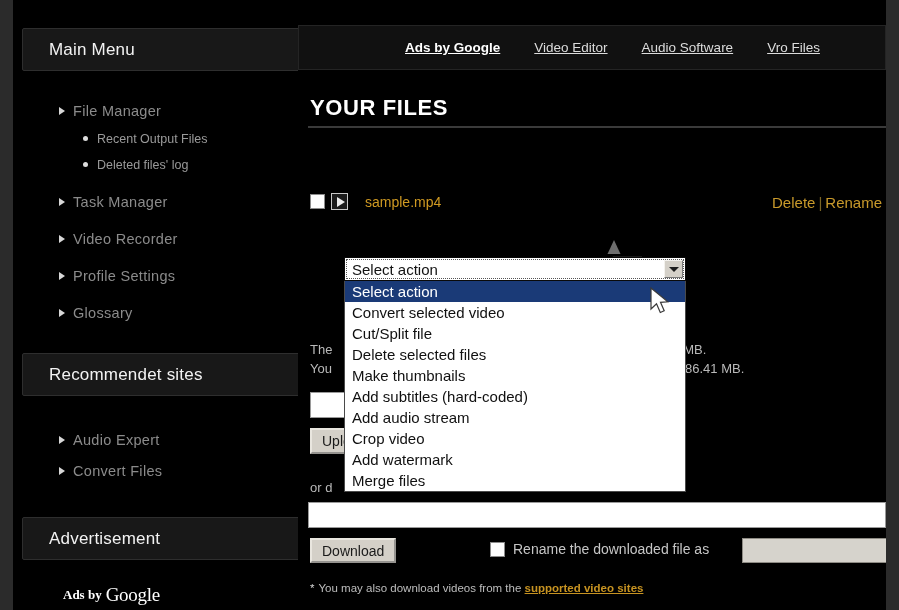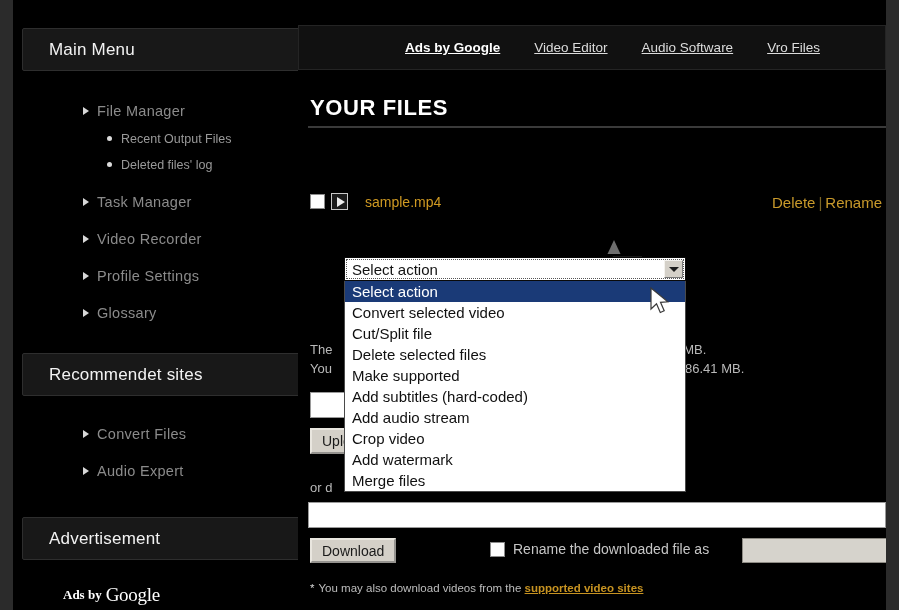--- a/index.html
+++ b/index.html
@@ -48,21 +48,21 @@
     letter-spacing: .2px;
     flex: 1;
     white-space: nowrap;
   }
   .caret-down {
     width: 0; height: 0;
     border-left: 8px solid transparent;
     border-right: 8px solid transparent;
     border-top: 9px solid #e8a725;
   }
-  .nav-list { position: absolute; left: 0; width: 283px; padding-left: 24px; }
+  .nav-list { position: absolute; left: 0; width: 283px; }
   .nav-item {
     display: flex; align-items: center;
     height: 31px;
     padding-left: 60px;
     color: #8b8b8b;
     font-size: 14.5px;
     letter-spacing: .3px;
     white-space: nowrap;
   }
   .nav-item .tri {
@@ -384,27 +384,27 @@
         <span>Glossary</span>
       </div>
     </div>
 
     <div class="panel-header" style="top:353px;">
       <span class="ph-title">Recommendet sites</span>
       <span class="caret-down"></span>
     </div>
 
     <div class="nav-list" style="top:418px;">
+      <div class="nav-item" style="margin-top:6px;">
+        <span class="tri"></span>
+        <span>Audio Expert</span>
+      </div>
       <div class="nav-item">
         <span class="tri"></span>
         <span>Convert Files</span>
-      </div>
-      <div class="nav-item" style="margin-top:6px;">
-        <span class="tri"></span>
-        <span>Audio Expert</span>
       </div>
     </div>
 
     <div class="panel-header" style="top:517px;">
       <span class="ph-title">Advertisement</span>
       <span class="caret-down"></span>
     </div>
 
     <div class="ads-by-google-logo">
       <span class="abg-small">Ads by</span><span class="abg-g">Google</span>
@@ -476,21 +476,21 @@
       <span class="sel-text">Select action</span>
       <span class="sel-arrow">
           <i></i>
         </span>
     </div>
     <ul id="option-list">
         <li class="selected">Select action</li>
         <li>Convert selected video</li>
         <li>Cut/Split file</li>
         <li>Delete selected files</li>
-        <li>Make supported</li>
+        <li>Make thumbnails</li>
         <li>Add subtitles (hard-coded)</li>
         <li>Add audio stream</li>
         <li>Crop video</li>
         <li>Add watermark</li>
         <li>Merge files</li>
       </ul>
   </div>
 
   <svg id="cursor" width="22" height="30" viewBox="0 0 22 30">
     <polygon points="1,1 1,22 6.5,16.8 10.3,25.5 14.2,23.7 10.5,15.3 17.8,14.8" fill="#ffffff" stroke="#3a3a3a" stroke-width="1.2"></polygon>

